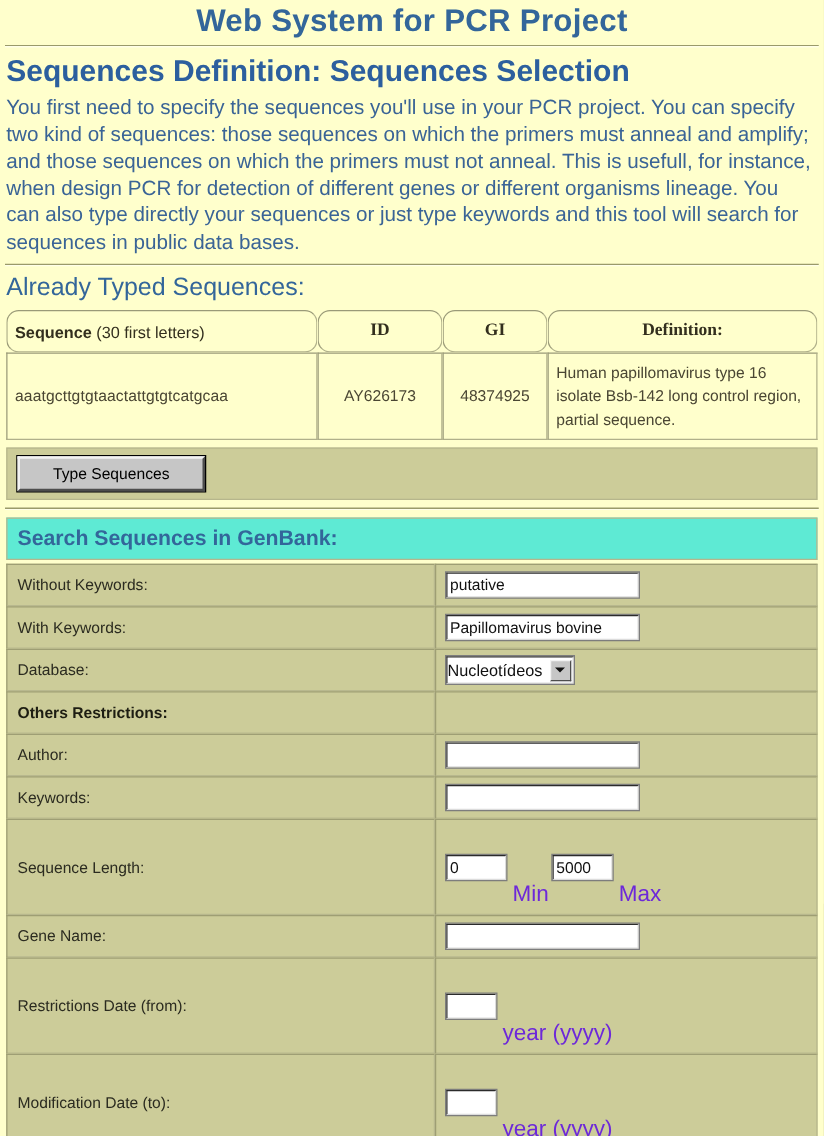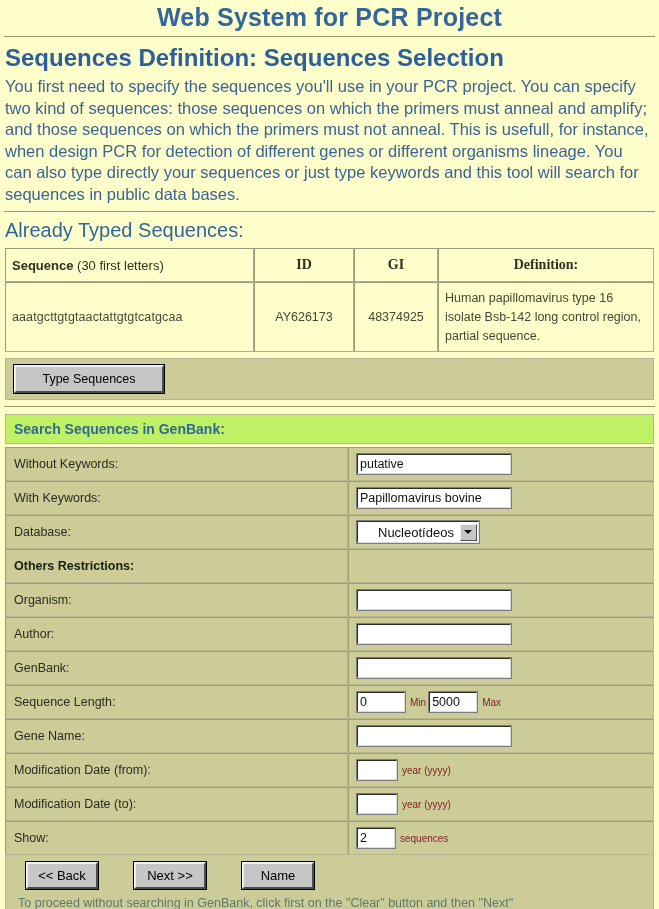--- a/index.html
+++ b/index.html
@@ -66,20 +66,21 @@
     font-size:12.5px;
     color:#443;
   }
   .seqtable th{
     text-align:center;
     font-family:"Liberation Serif", serif;
     font-weight:bold;
     font-size:14px;
     color:#332f1e;
     height:24px;
+    border-radius:10px;
   }
   th.col-seq{
     text-align:left;
     font-family:"Liberation Sans", sans-serif;
     font-size:13px;
   }
   th.col-seq .thin{font-weight:normal;}
   td.cell-seq{font-size:12.5px;color:#4a4633;letter-spacing:.1px;}
   td.cell-center{text-align:center;font-size:12.5px;color:#4a4633;}
   td.cell-def{font-size:12.5px;line-height:19px;color:#4a4633;}
@@ -111,23 +112,23 @@
     border-bottom:2px solid #4d4d4d;
     padding:4px 10px;
     cursor:pointer;
     box-shadow:0 0 0 1px #000;
   }
   .btn-type{min-width:150px;padding:5px 10px;}
 
   
   .search-head{
     color:#33669a;
-    font-size:14px;
+    font-size:17px;
     font-weight:bold;
-    background:#bef264;
+    background:#5eead4;
     margin:6px 5px 0 5px;
     padding:6px 8px 6px 8px;
     border:1px solid #b6b68c;
     font-family:"Liberation Sans", sans-serif;
   }
   .formtable{
     border-collapse:separate;
     border-spacing:0;
     width:649px;
     margin:3px 5px 0 5px;
@@ -160,32 +161,32 @@
     outline:1px solid #7d7d7d;
     outline-offset:0;
     padding:1px 2px;
     height:16px;
     box-sizing:content-box;
   }
   .inp-wide{width:148px;}
   .inp-num{width:42px;}
   .inp-yr{width:34px;}
   .inp-show{width:32px;}
-  .unit{font-size:10px;color:#7f1d1d;padding:0 3px 0 5px;}
+  .unit{font-size:18px;color:#6d28d9;padding:0 3px 0 5px;margin-top:44px;}
   .selwrap{
     display:inline-flex;
     align-items:center;
     background:#fff;
     border-top:1px solid #2b2b2b;
     border-left:1px solid #2b2b2b;
     border-right:1px solid #dcdcdc;
     border-bottom:1px solid #dcdcdc;
     outline:1px solid #7d7d7d;
     height:18px;
-    padding:1px 1px 1px 20px;
+    padding:1px 1px 1px 0;
   }
   .selwrap .val{font-size:13px;color:#111;padding-right:6px;white-space:nowrap;}
   .arrowbox{
     width:15px;height:15px;
     background:#c6c6c6;
     border-top:1px solid #f2f2f2;
     border-left:1px solid #f2f2f2;
     border-right:1px solid #4d4d4d;
     border-bottom:1px solid #4d4d4d;
     display:flex;align-items:center;justify-content:center;
@@ -280,33 +281,27 @@
                 <i></i>
               </span>
           </span>
         </td>
       </tr>
       <tr>
         <td class="lbl strong">Others Restrictions:</td>
         <td></td>
       </tr>
       <tr>
-        <td class="lbl">Organism:</td>
+        <td class="lbl">Author:</td>
         <td>
           <input class="inp inp-wide" type="text" value="" style="">
         </td>
       </tr>
       <tr>
-        <td class="lbl">Author:</td>
-        <td>
-          <input class="inp inp-wide" type="text" value="" style="">
-        </td>
-      </tr>
-      <tr>
-        <td class="lbl">GenBank:</td>
+        <td class="lbl">Keywords:</td>
         <td>
           <input class="inp inp-wide" type="text" value="" style="">
         </td>
       </tr>
       <tr>
         <td class="lbl">Sequence Length:</td>
         <td>
           <span class="row-flex">
             <input class="inp inp-num" type="text" value="0" style="">
             <span class="unit">Min</span>
@@ -315,21 +310,21 @@
           </span>
         </td>
       </tr>
       <tr>
         <td class="lbl">Gene Name:</td>
         <td>
           <input class="inp inp-wide" type="text" value="" style="">
         </td>
       </tr>
       <tr>
-        <td class="lbl">Modification Date (from):</td>
+        <td class="lbl">Restrictions Date (from):</td>
         <td>
           <span class="row-flex">
             <input class="inp inp-yr" type="text" value="" style="">
             <span class="unit">year (yyyy)</span>
           </span>
         </td>
       </tr>
       <tr>
         <td class="lbl">Modification Date (to):</td>
         <td>

